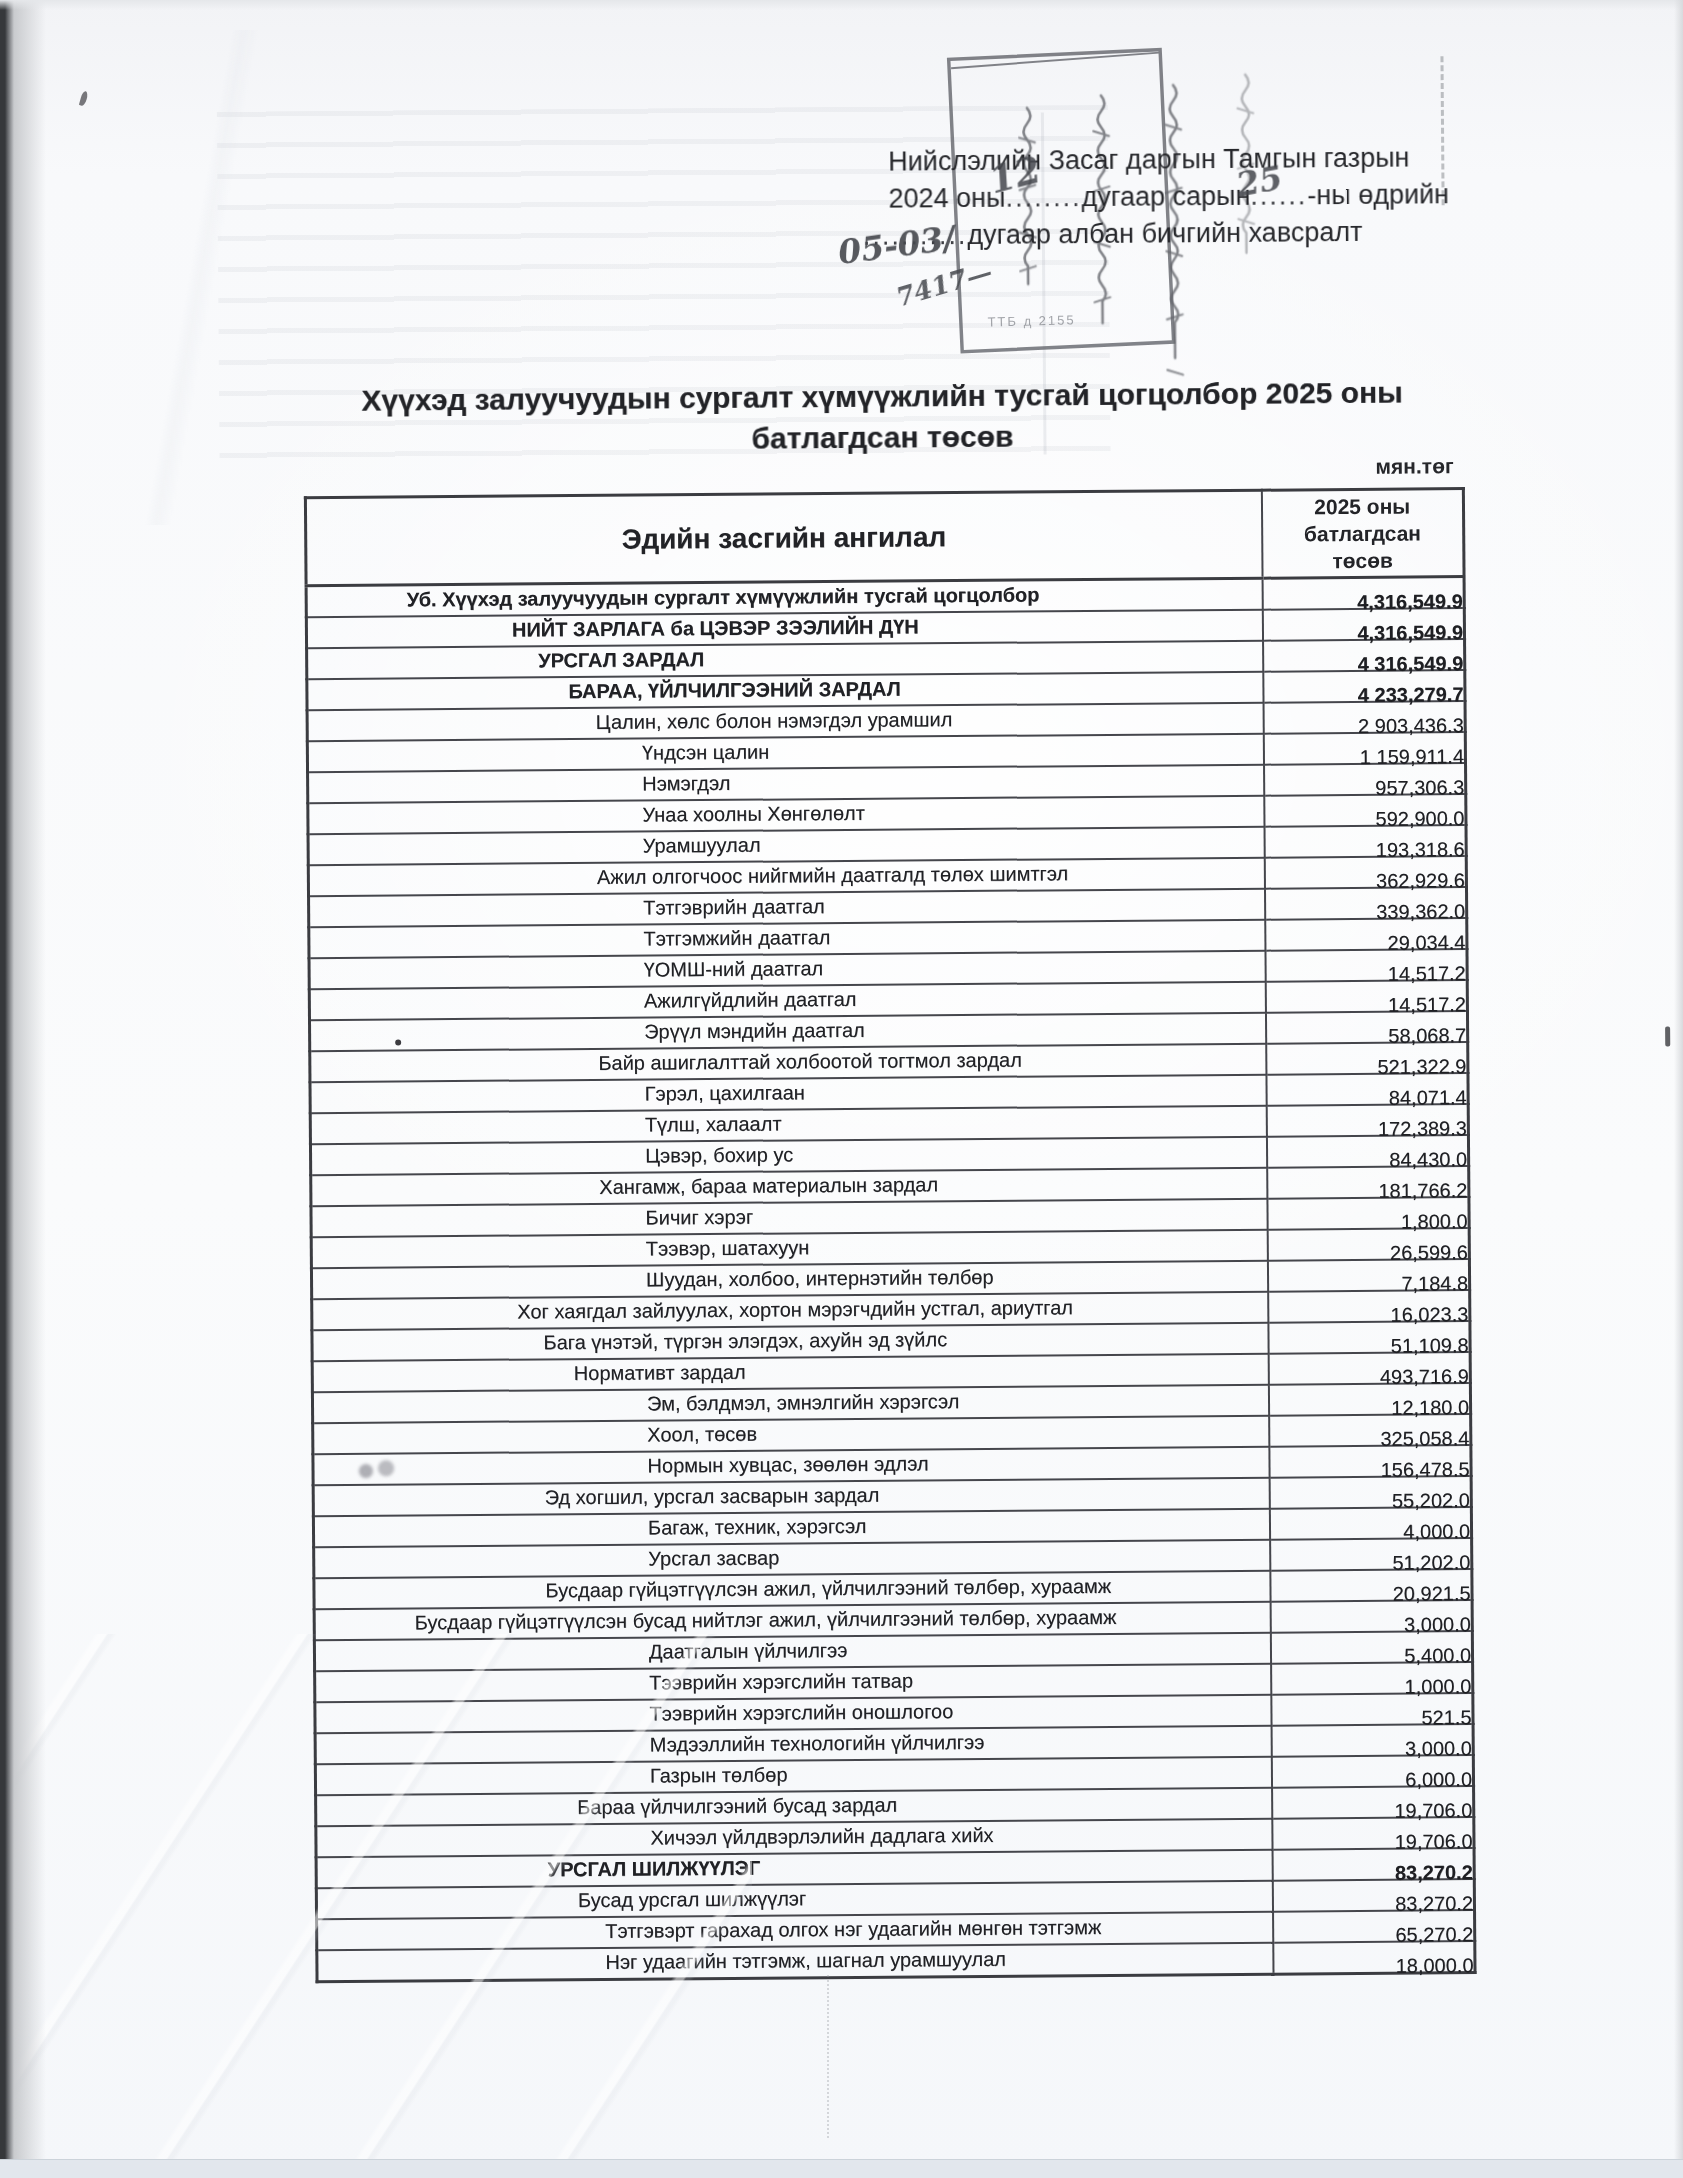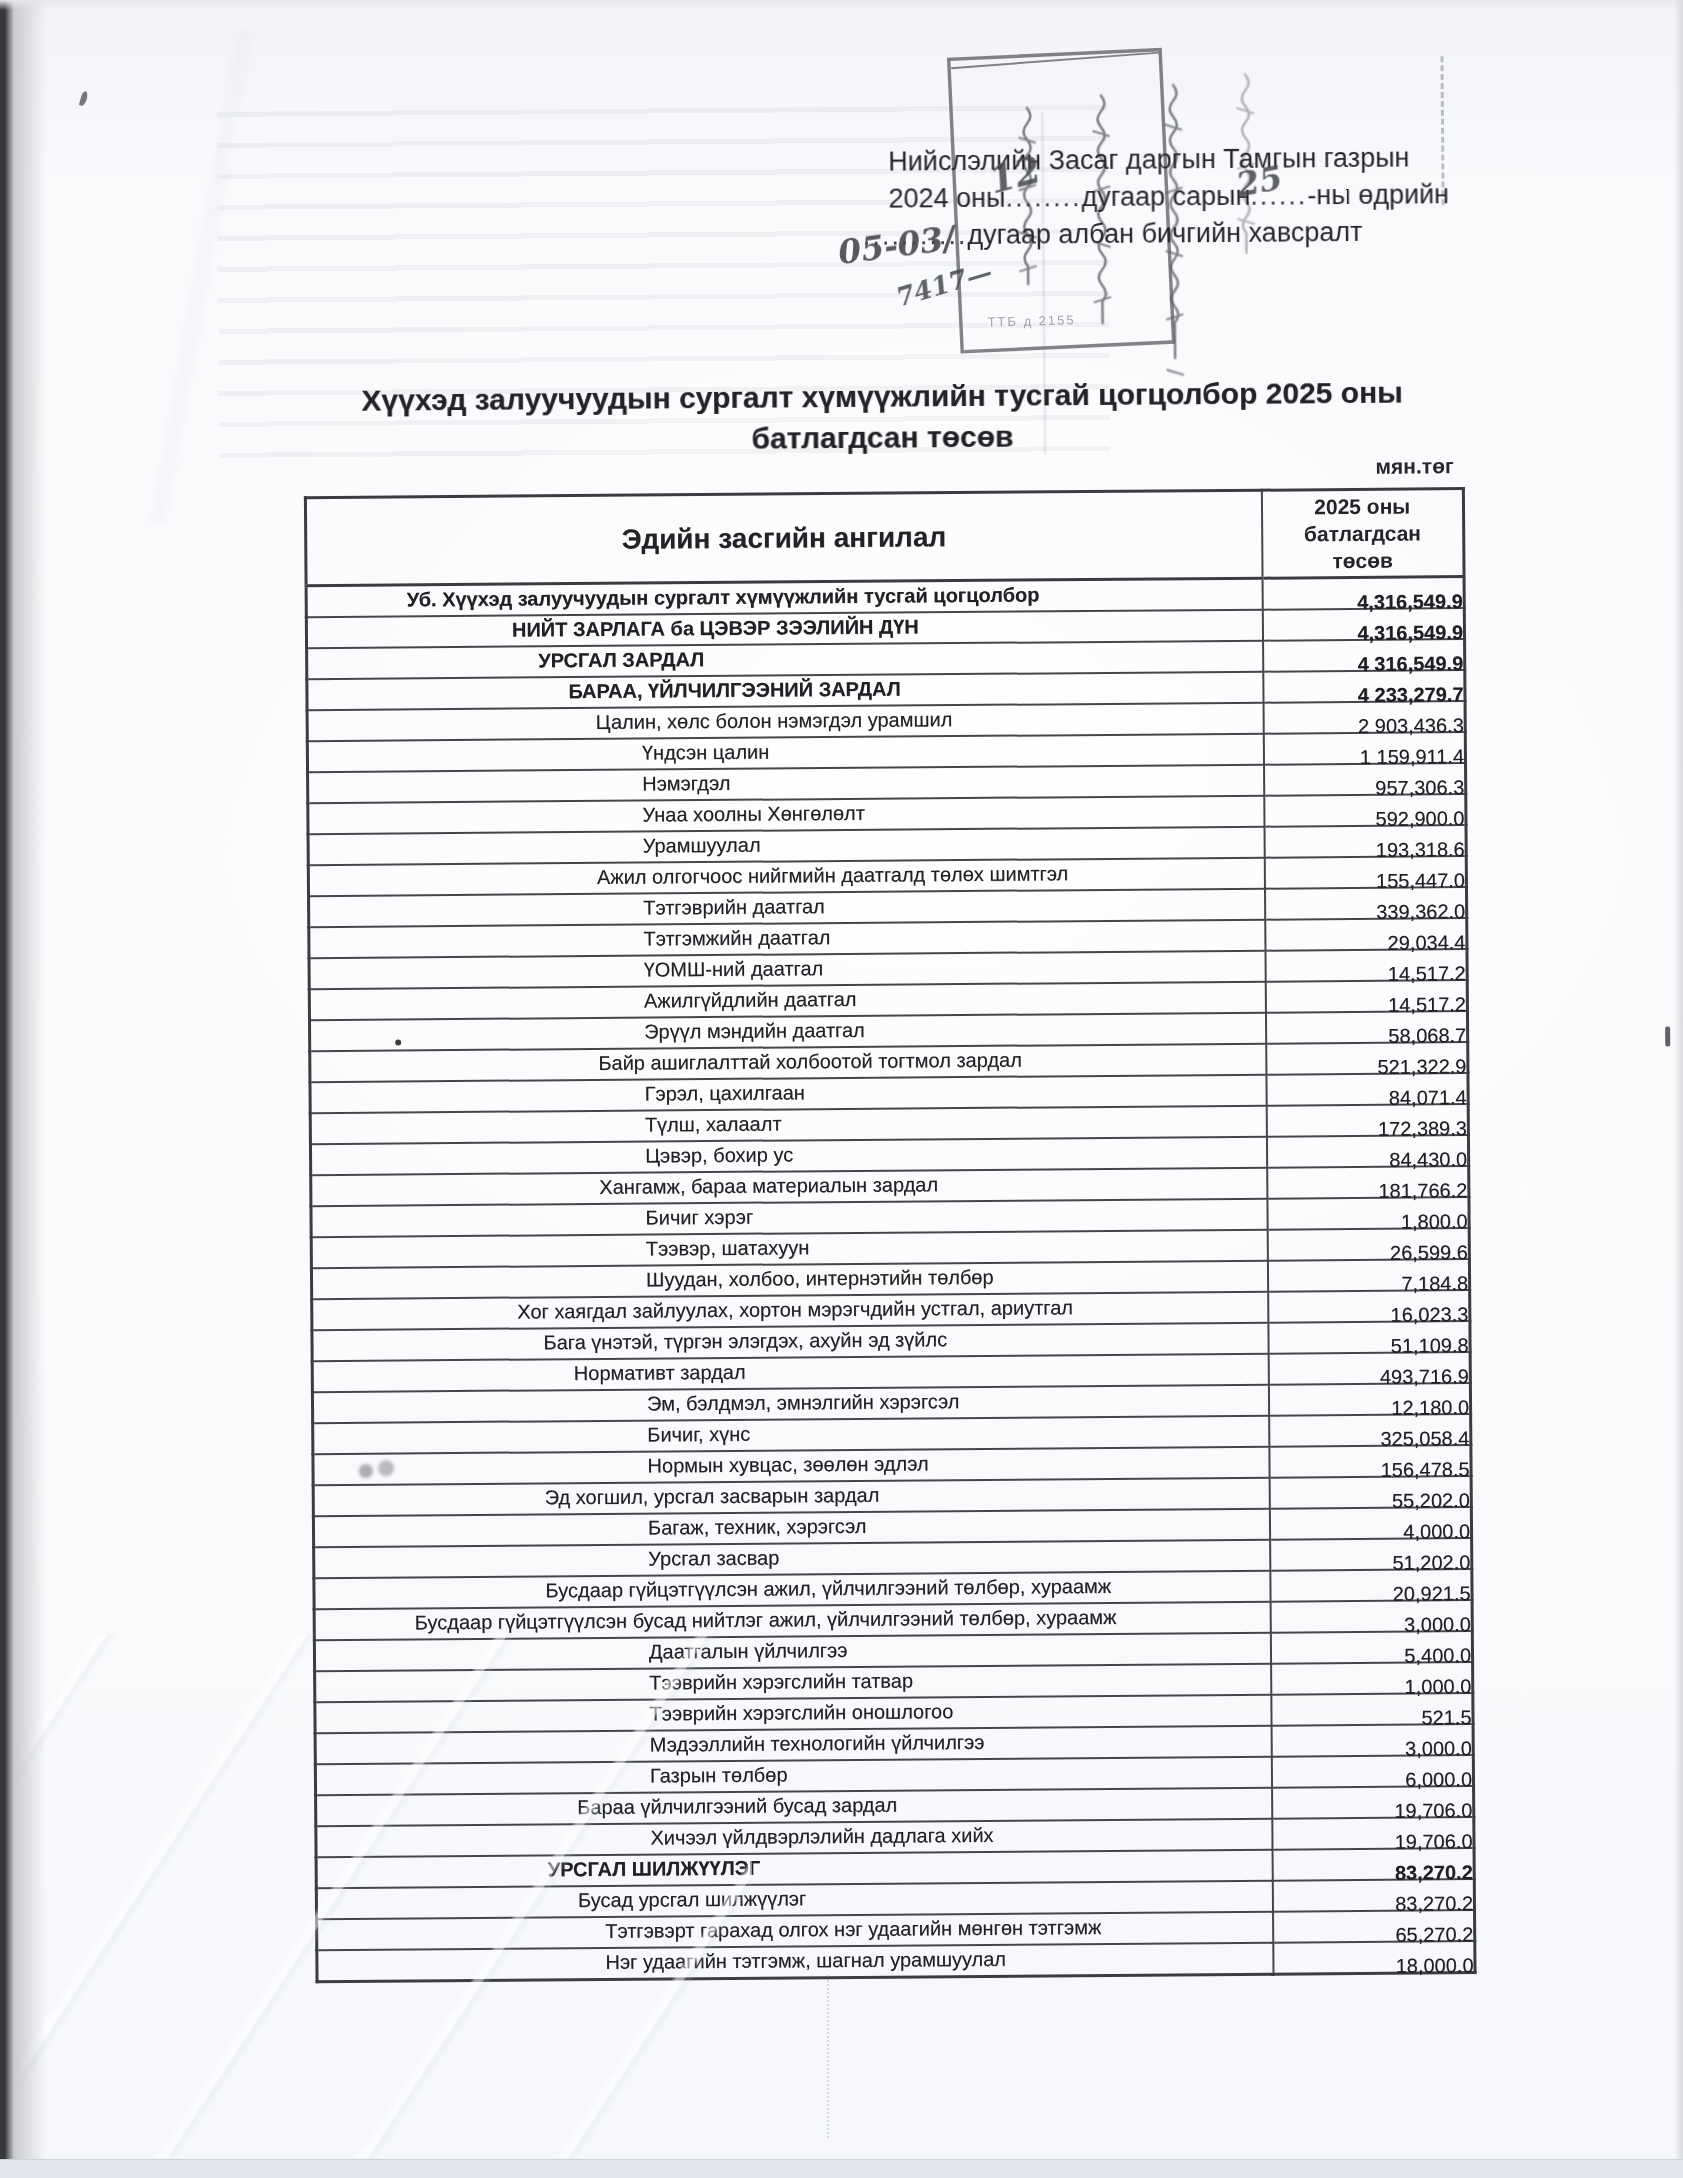--- a/index.html
+++ b/index.html
@@ -192,21 +192,21 @@
           <tr class="lv5">
     <td class="lbl"><span class="lbl-t">Унаа хоолны Хөнгөлөлт</span></td>
     <td class="val"><span class="vtxt">592,900.0</span></td>
   </tr>
           <tr class="lv5">
     <td class="lbl"><span class="lbl-t">Урамшуулал</span></td>
     <td class="val"><span class="vtxt">193,318.6</span></td>
   </tr>
           <tr class="lv4">
     <td class="lbl"><span class="lbl-t">Ажил олгогчоос нийгмийн даатгалд төлөх шимтгэл</span></td>
-    <td class="val"><span class="vtxt">155,447.0</span></td>
+    <td class="val"><span class="vtxt">362,929.6</span></td>
   </tr>
           <tr class="lv5">
     <td class="lbl"><span class="lbl-t">Тэтгэврийн даатгал</span></td>
     <td class="val"><span class="vtxt">339,362.0</span></td>
   </tr>
           <tr class="lv5">
     <td class="lbl"><span class="lbl-t">Тэтгэмжийн даатгал</span></td>
     <td class="val"><span class="vtxt">29,034.4</span></td>
   </tr>
           <tr class="lv5">
@@ -263,21 +263,21 @@
   </tr>
           <tr class="lv3">
     <td class="lbl"><span class="lbl-t">Нормативт зардал</span></td>
     <td class="val"><span class="vtxt">493,716.9</span></td>
   </tr>
           <tr class="lv5">
     <td class="lbl"><span class="lbl-t">Эм, бэлдмэл, эмнэлгийн хэрэгсэл</span></td>
     <td class="val"><span class="vtxt">12,180.0</span></td>
   </tr>
           <tr class="lv5">
-    <td class="lbl"><span class="lbl-t">Бичиг, хүнс</span></td>
+    <td class="lbl"><span class="lbl-t">Хоол, төсөв</span></td>
     <td class="val"><span class="vtxt">325,058.4</span></td>
   </tr>
           <tr class="lv5">
     <td class="lbl"><span class="lbl-t">Нормын хувцас, зөөлөн эдлэл</span></td>
     <td class="val"><span class="vtxt">156,478.5</span></td>
   </tr>
           <tr class="lv2">
     <td class="lbl"><span class="lbl-t">Эд хогшил, урсгал засварын зардал</span></td>
     <td class="val"><span class="vtxt">55,202.0</span></td>
   </tr>

